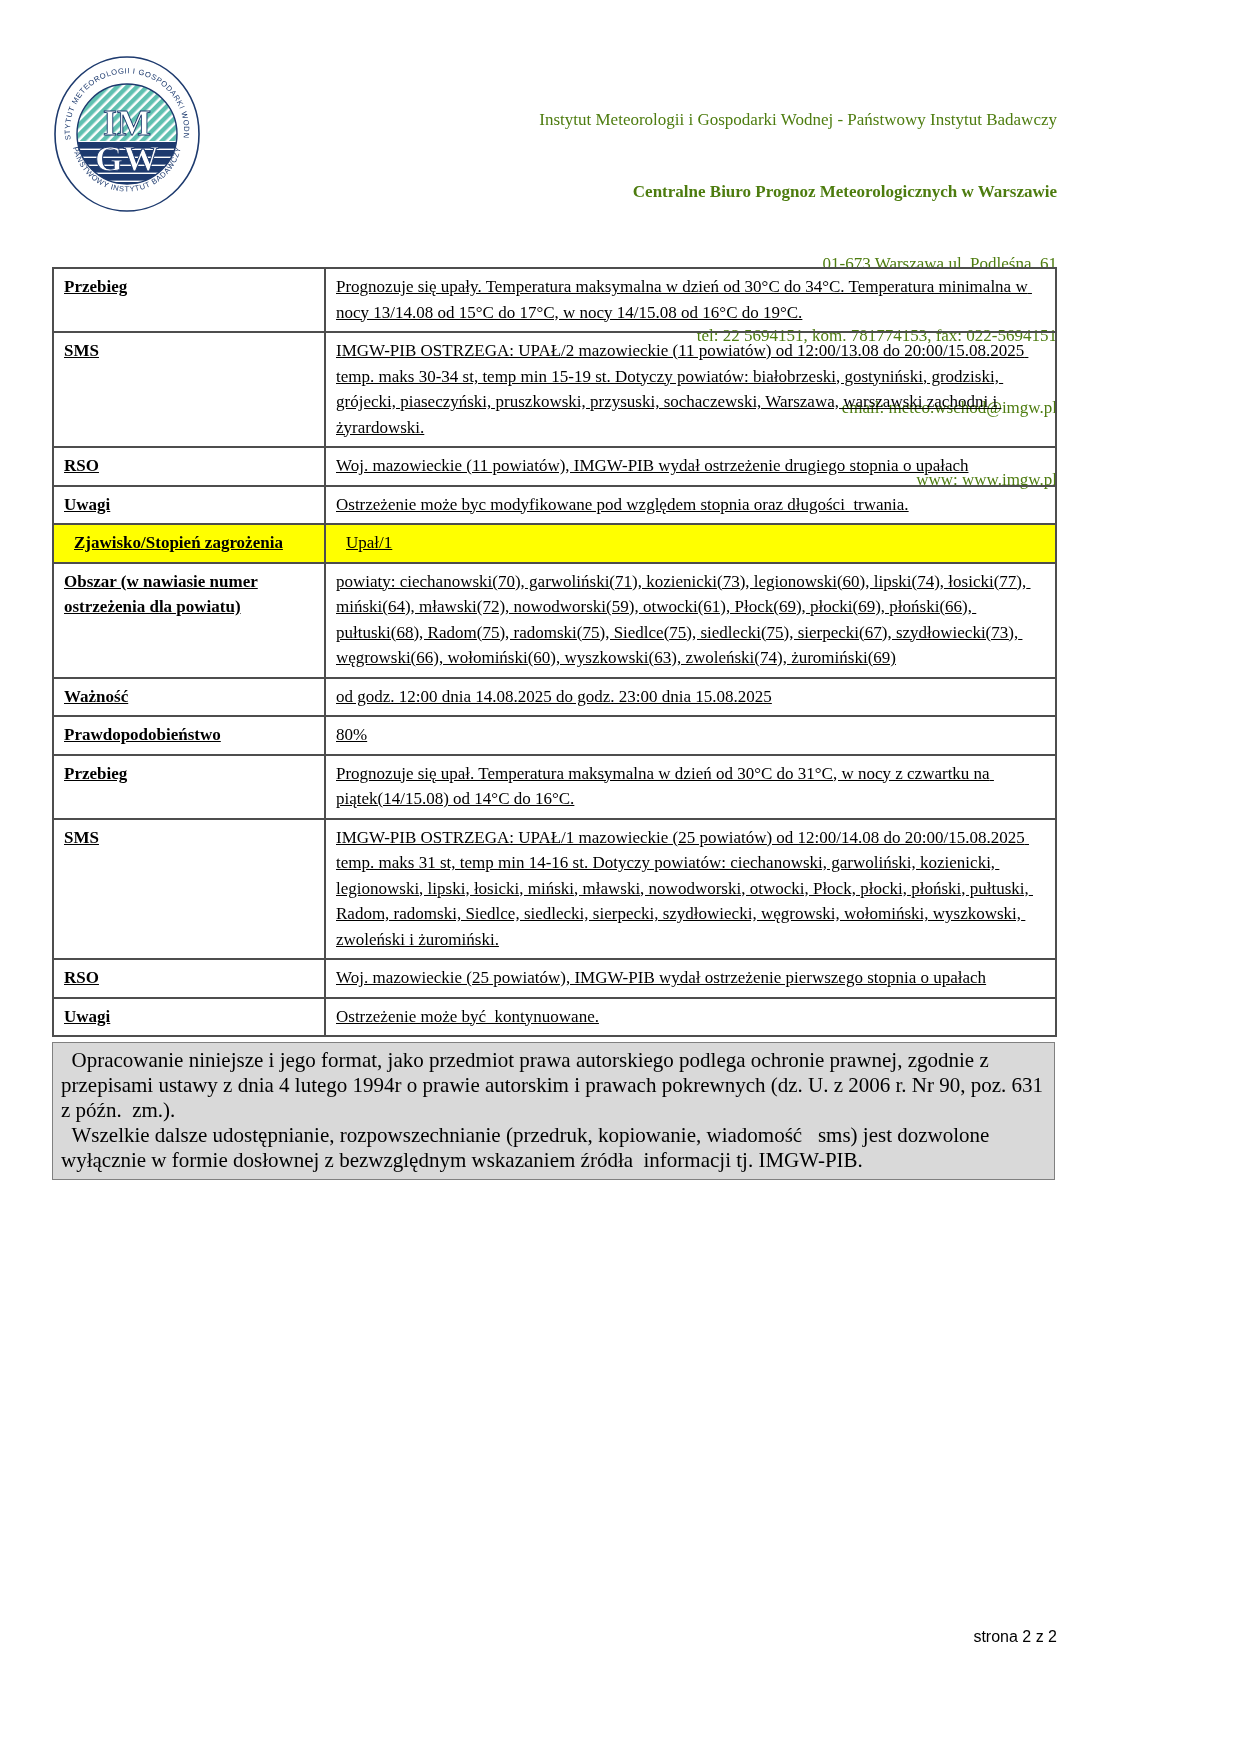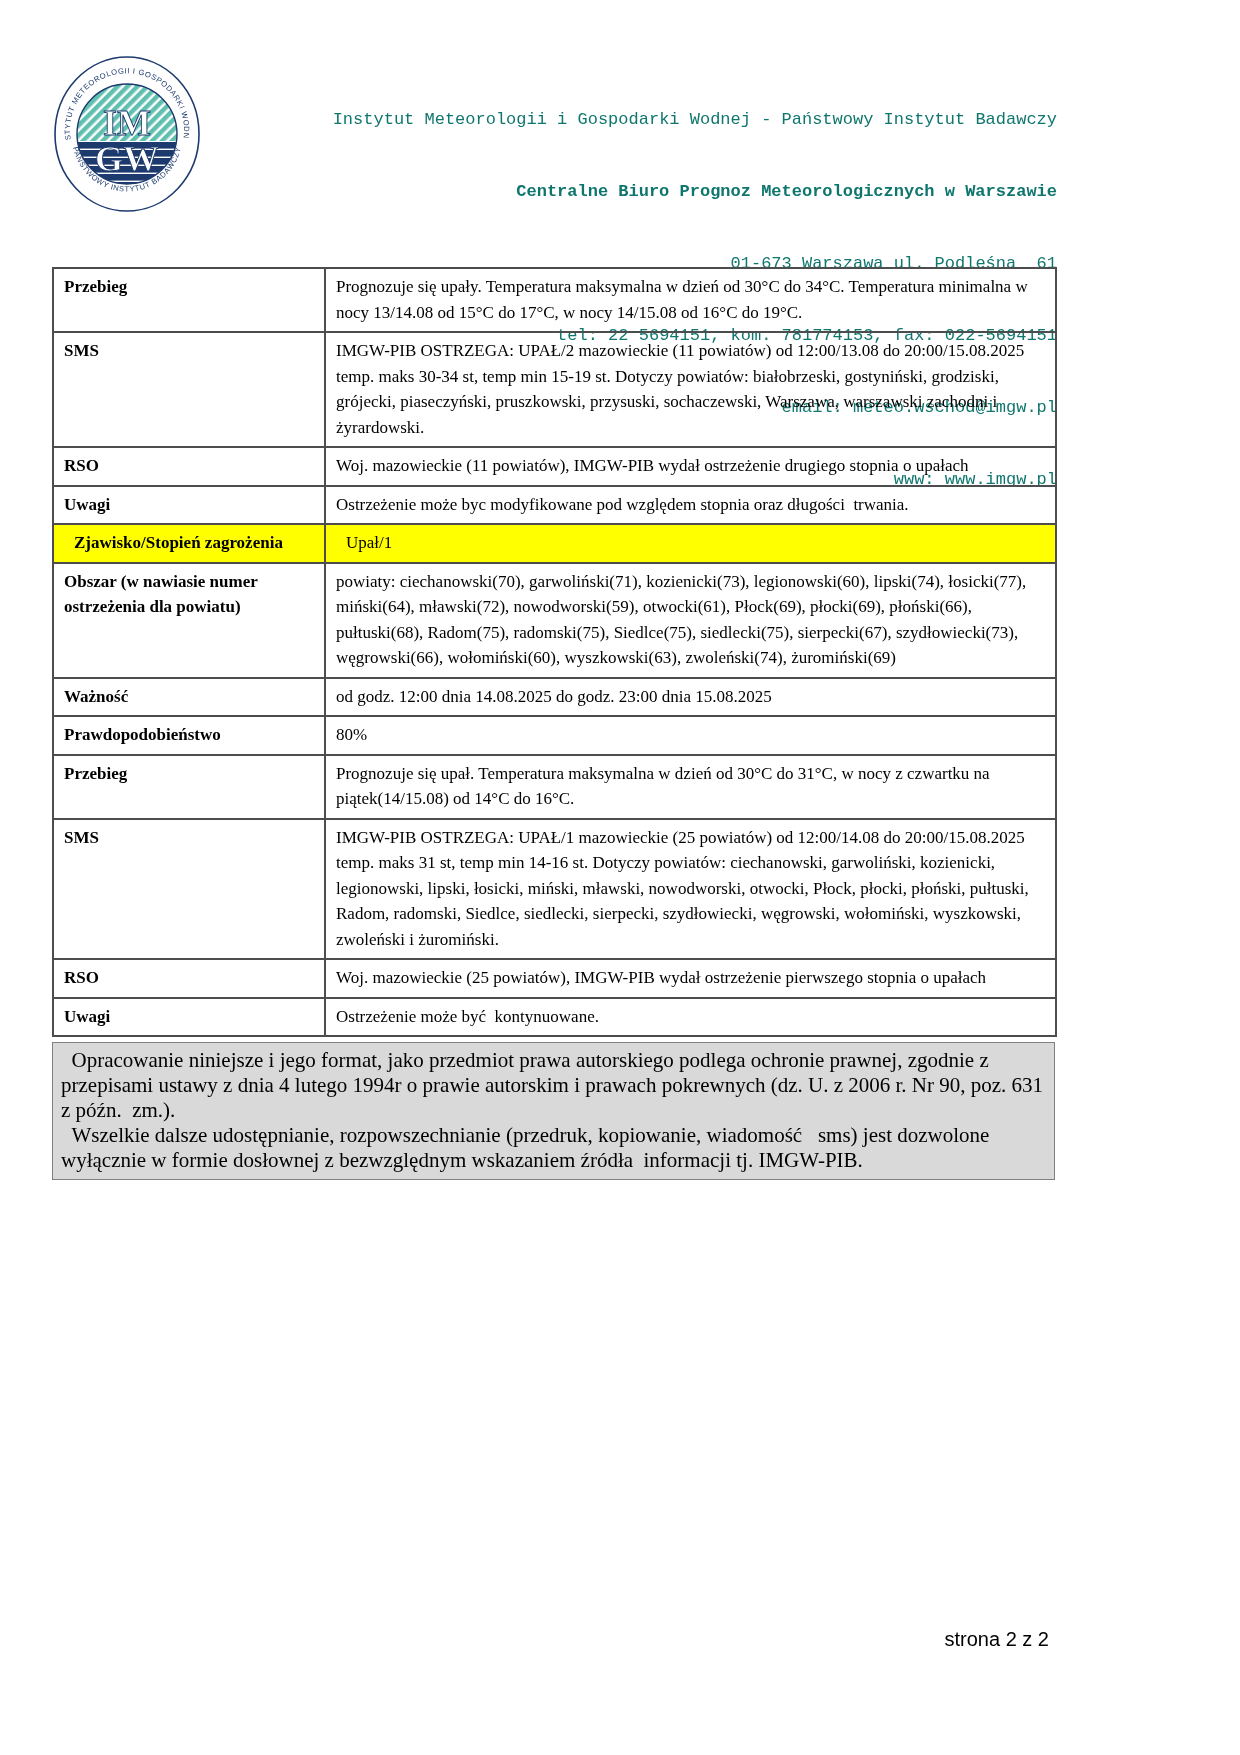--- a/index.html
+++ b/index.html
@@ -17,38 +17,39 @@
   
   .logo-wrap{
     position:absolute;
     left:53px; top:55px;
     width:148px; height:158px;
   }
   .header-text{
     position:absolute;
     left:300px; right:183px; top:60px;
     text-align:right;
-    font-family:Liberation Mono, monospace;
-    color:#0f766e;
+    font-family:Liberation Serif, serif;
+    color:#4d7c0f;
     font-size:17px;
     line-height:24px;
     white-space:pre;
   }
   .header-text .bold-line{font-weight:bold;}
 
   
   .table-zone{
     position:absolute;
     left:52px; top:267px;
     width:1005px;
   }
   table.warn-table{
     border-collapse:collapse;
     width:1005px;
     table-layout:fixed;
+    text-decoration:underline;
   }
   table.warn-table td{
     border:2px solid #4d4d4d;
     vertical-align:top;
     font-size:17px;
     line-height:25.5px;
     padding:5px 10px 6px 10px;
   }
   td.label-cell{
     width:250px;
@@ -72,23 +73,23 @@
     box-sizing:border-box;
   }
   .copyright-box p{
     margin:0;
     white-space:pre-wrap;
   }
 
   .page-number{
     position:absolute;
     top:1628px;
-    right:191px;
+    right:183px;
     font-family:"Liberation Sans", sans-serif;
-    font-size:20px;
+    font-size:16px;
     color:#000000;
   }
 </style>
 </head>
 <body>
 
 <div class="page">
 
   <div class="logo-wrap">
     <svg viewBox="0 0 148 158" width="148" height="158">

